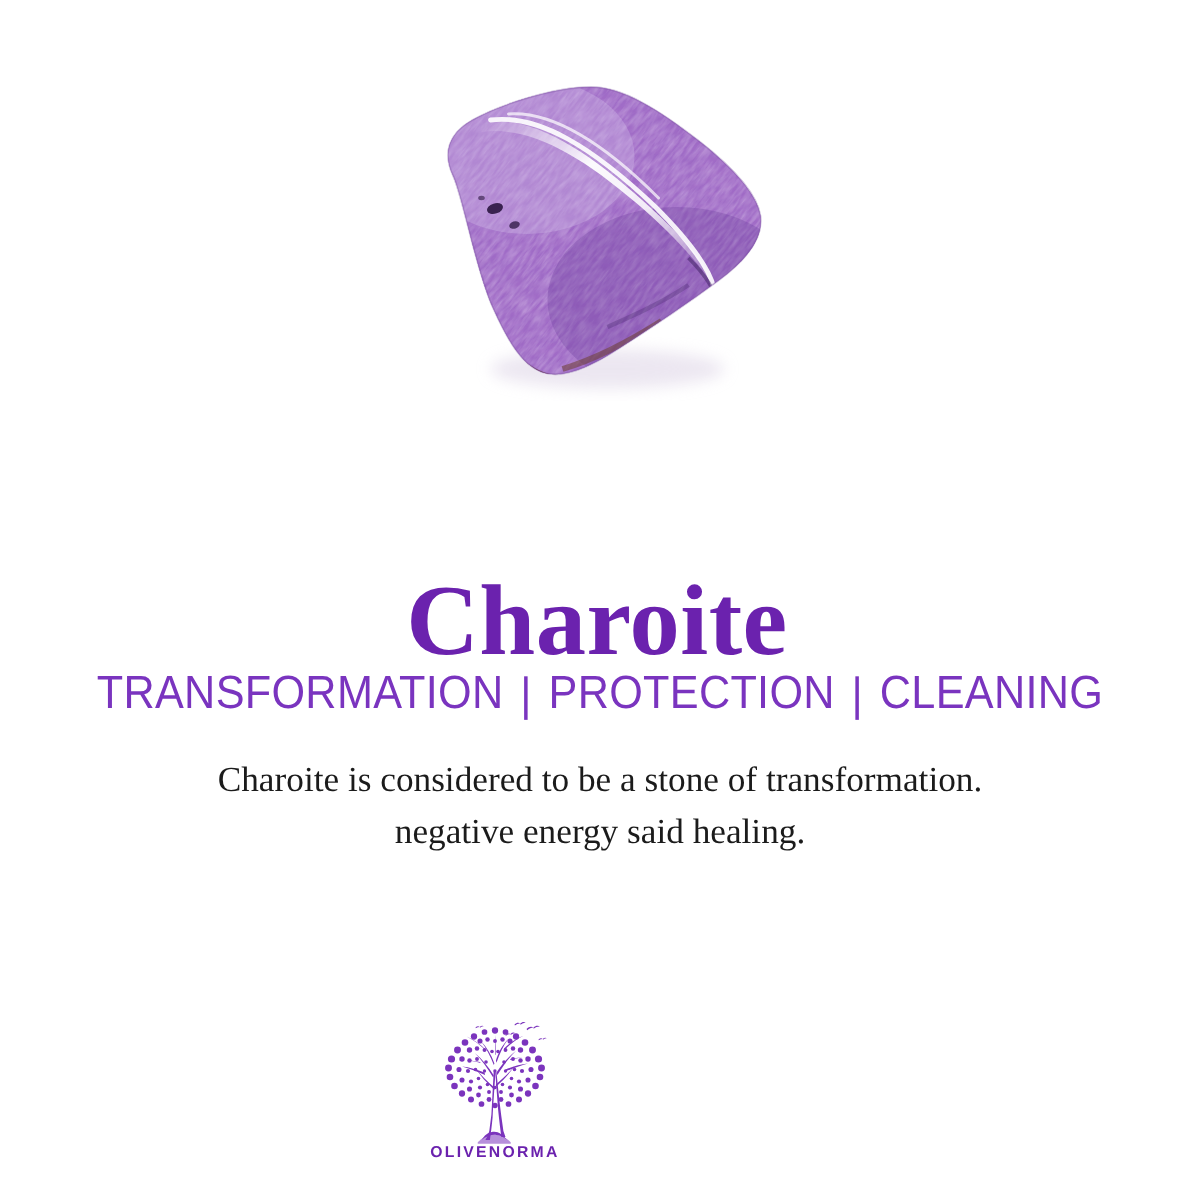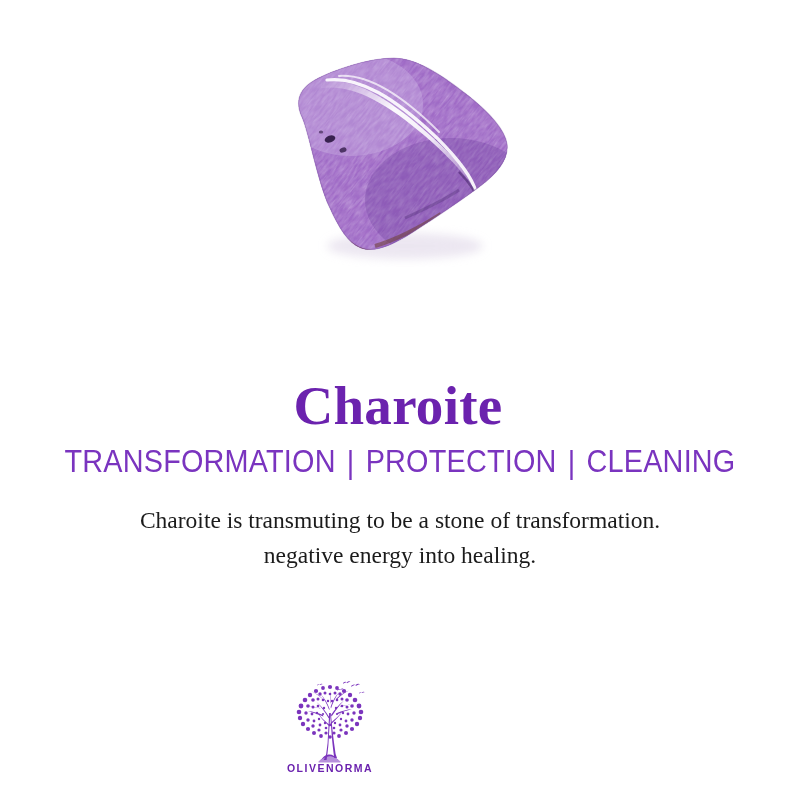--- a/index.html
+++ b/index.html
@@ -41,21 +41,21 @@
 
   
   .title {
     position: absolute;
     left: 0;
     top: 333px;
     width: 796px;
     text-align: center;
     font-family: "Liberation Serif", "DejaVu Serif", serif;
     font-weight: bold;
-    font-size: 55px;
+    font-size: 67px;
     line-height: 72px;
     color: #6b22ae;
     letter-spacing: 0.3px;
     white-space: nowrap;
   }
 
   
   .keywords {
     position: absolute;
     left: 0;
@@ -232,22 +232,22 @@
                C93,211 84,196 74,174
                C62,148 54,100 47,85 Z" fill="none" stroke="#7a52a0" stroke-opacity="0.35" stroke-width="1.2"></path>
     </svg>
   </div>
 
   <h1 class="title">Charoite</h1>
 
   <div class="keywords"><span class="kw">TRANSFORMATION</span><span class="sep">|</span><span class="kw">PROTECTION</span><span class="sep">|</span><span class="kw">CLEANING</span></div>
 
   <div class="desc">
-    <span class="line">Charoite is transmuting to be a stone of transformation.</span>
-    <span class="line">negative energy into healing.</span>
+    <span class="line">Charoite is considered to be a stone of transformation.</span>
+    <span class="line">negative energy said healing.</span>
   </div>
 
   <div class="logo">
     <svg class="logo-mark" viewBox="0 0 86 82">
       <g fill="#7b34bd">
 
         <path d="M42.2,32 C41.6,42 41.2,52 40.6,62 L39.2,73 L38.2,76 L36.6,79 L39.6,79
                  C40.2,75 40.8,70 41.4,64 C41.9,55 42.6,44 43.4,33 Z"></path>
         <path d="M44,34 C45,44 46,54 47.2,63 L48.6,73 L50,77 L47.2,77
                  C46.6,72 45.8,66 45,58 C44.4,50 43.8,42 43.2,34 Z"></path>

